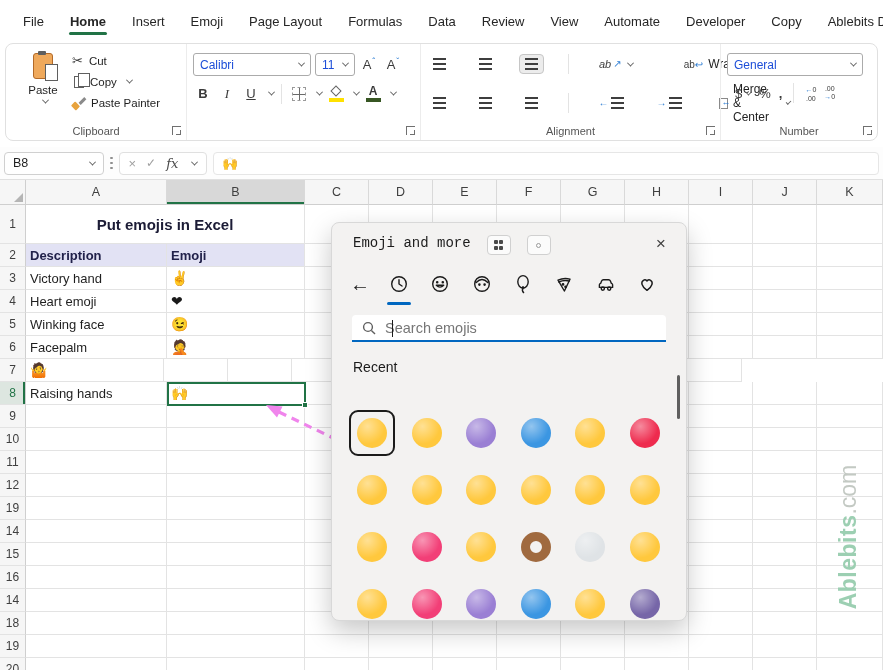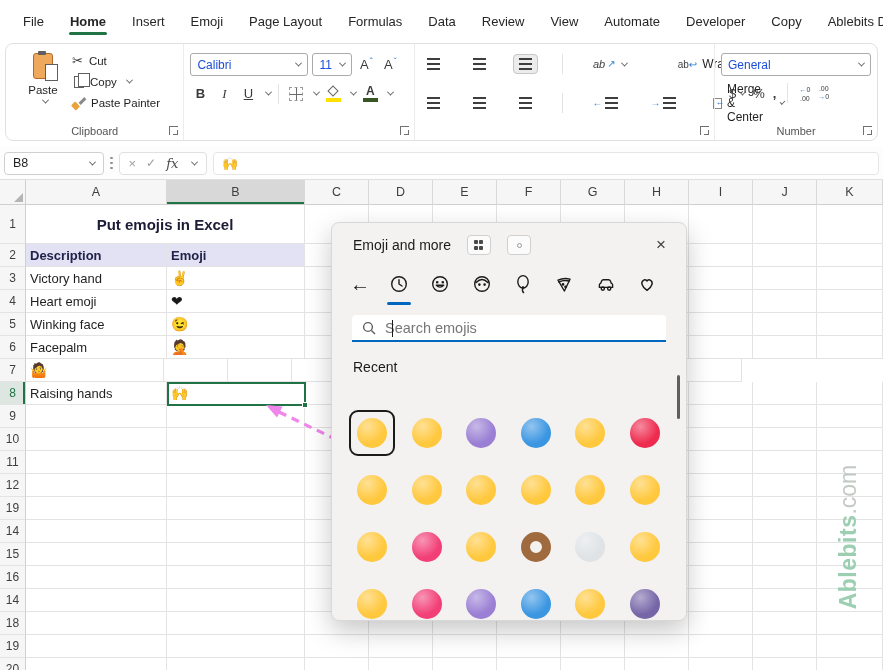--- a/index.html
+++ b/index.html
@@ -63,21 +63,21 @@
   .abtn.pressed { background:#ececec; border-color:#c6c6c6; }
   .arr { color:#2b7cd3; font-size:10px; line-height:10px; }
   .i-orient { font-size:11px; color:#3e3e3e; font-style:italic; }
   .lbl-btn { display:flex; align-items:center; gap:5px; font-size:12px; color:#1f1f1f; margin-left:10px; }
   .i-wrap { font-size:10px; color:#3e3e3e; }
   .i-merge { width:16px; height:11px; border:1px solid #8a8a8a; position:relative; }
   .i-merge::after { content:"\2194"; position:absolute; left:2px; top:-2px; color:#2b7cd3; font-size:9px; }
 
   
   .ng { display:flex; flex-direction:column; gap:7px; padding-top:2px; flex:1; }
-  .combo-num { width:150px; }
+  .combo-num { width:136px; }
   .ng-row { display:flex; align-items:center; gap:8px; padding-left:8px; }
   .nbtn { font-size:13px; color:#3b3b3b; display:flex; align-items:center; }
   .dec { display:flex; flex-direction:column; font-size:7px; line-height:7px; color:#3b3b3b; text-align:center; }
   .dec .arr { font-size:7px; }
 
   
   .frow { height:33px; display:flex; align-items:center; padding:0 4px; gap:6px; border-bottom:1px solid #e0e0e0; background:#fdfdfd; }
   .namebox { width:100px; height:23px; background:#fff; border:1px solid #d0d0d0; border-radius:4px; display:flex; align-items:center; justify-content:space-between; padding:0 8px; font-size:12.5px; }
   .dots3 { display:flex; flex-direction:column; gap:2.5px; }
   .dots3 i { width:2.5px; height:2.5px; border-radius:50%; background:#8f8f8f; }
@@ -102,21 +102,21 @@
   .c-hdr { background:#e2e2f4; font-weight:700; color:#21214a; }
   .c-emoji { font-size:14px; color:#1a1a1a; }
   .selection-box { position:absolute; border:2px solid #217346; z-index:10; pointer-events:none; }
   .fill-handle { position:absolute; right:-4px; bottom:-4px; width:6px; height:6px; background:#217346; border:1px solid #fff; }
   .watermark { position:absolute; width:176px; height:30px; display:flex; align-items:center; justify-content:center; transform:rotate(-90deg); z-index:5; white-space:nowrap; }
   .wm-brand { font-size:23px; font-weight:700; color:#9ccfb2; letter-spacing:.5px; }
   .wm-suffix { font-size:23px; color:#c3c9c3; }
 
   
   .epanel { position:absolute; left:331px; top:222px; width:356px; height:399px; background:#f3f2f1; border:1px solid #d8d8d8; border-radius:8px; box-shadow:0 10px 26px rgba(0,0,0,.22); z-index:40; }
-  .ep-head { display:flex; align-items:center; padding:12px 14px 0 21px; gap:16px; }
+  .ep-head { display:flex; padding:12px 14px 0 21px; gap:16px;font-family:Liberation Mono, monospace; }
   .ep-title { font-size:14px; color:#1b1b1b; }
   .ep-btn { width:24px; height:20px; border:1px solid #d0d0d0; border-radius:4px; background:#fbfbfb; display:flex; align-items:center; justify-content:center; }
   .gridglyph { width:10px; height:10px; display:flex; flex-wrap:wrap; gap:1px; }
   .gridglyph i { width:4px; height:4px; background:#4a4a4a; border-radius:1px; }
   .dotglyph { width:5px; height:5px; border:1.2px solid #9a9a9a; border-radius:50%; }
   .ep-close { margin-left:auto; font-size:17px; color:#404040; line-height:16px; padding:2px 6px; }
   .ep-cats { display:flex; align-items:center; padding:14px 18px 0 14px; gap:0; }
   .cat { position:relative; flex:1; display:flex; align-items:center; justify-content:center; height:30px; }
   .cat svg { display:block; }
   .cat .under { position:absolute; left:50%; transform:translateX(-50%); bottom:-6px; width:24px; height:3px; border-radius:2px; background:#0067c0; }
@@ -268,20 +268,21 @@
             <span class="arr">→</span>
             <span class="i-bars"></span>
           </span>
         <span class="lbl-btn">
             <span class="i-merge"></span>
             <span>Merge &amp; Center</span>
             <span class="chev"></span>
           </span>
       </div>
     </div>
+    <span class="g-label">Alignment</span>
     <span class="launcher"></span>
   </div>
 
   <div class="rgroup" style="flex:1">
     <div class="ng">
       <div class="fg-row">
         <div class="combo combo-num">
             <span>General</span>
             <span class="chev"></span>
           </div>

